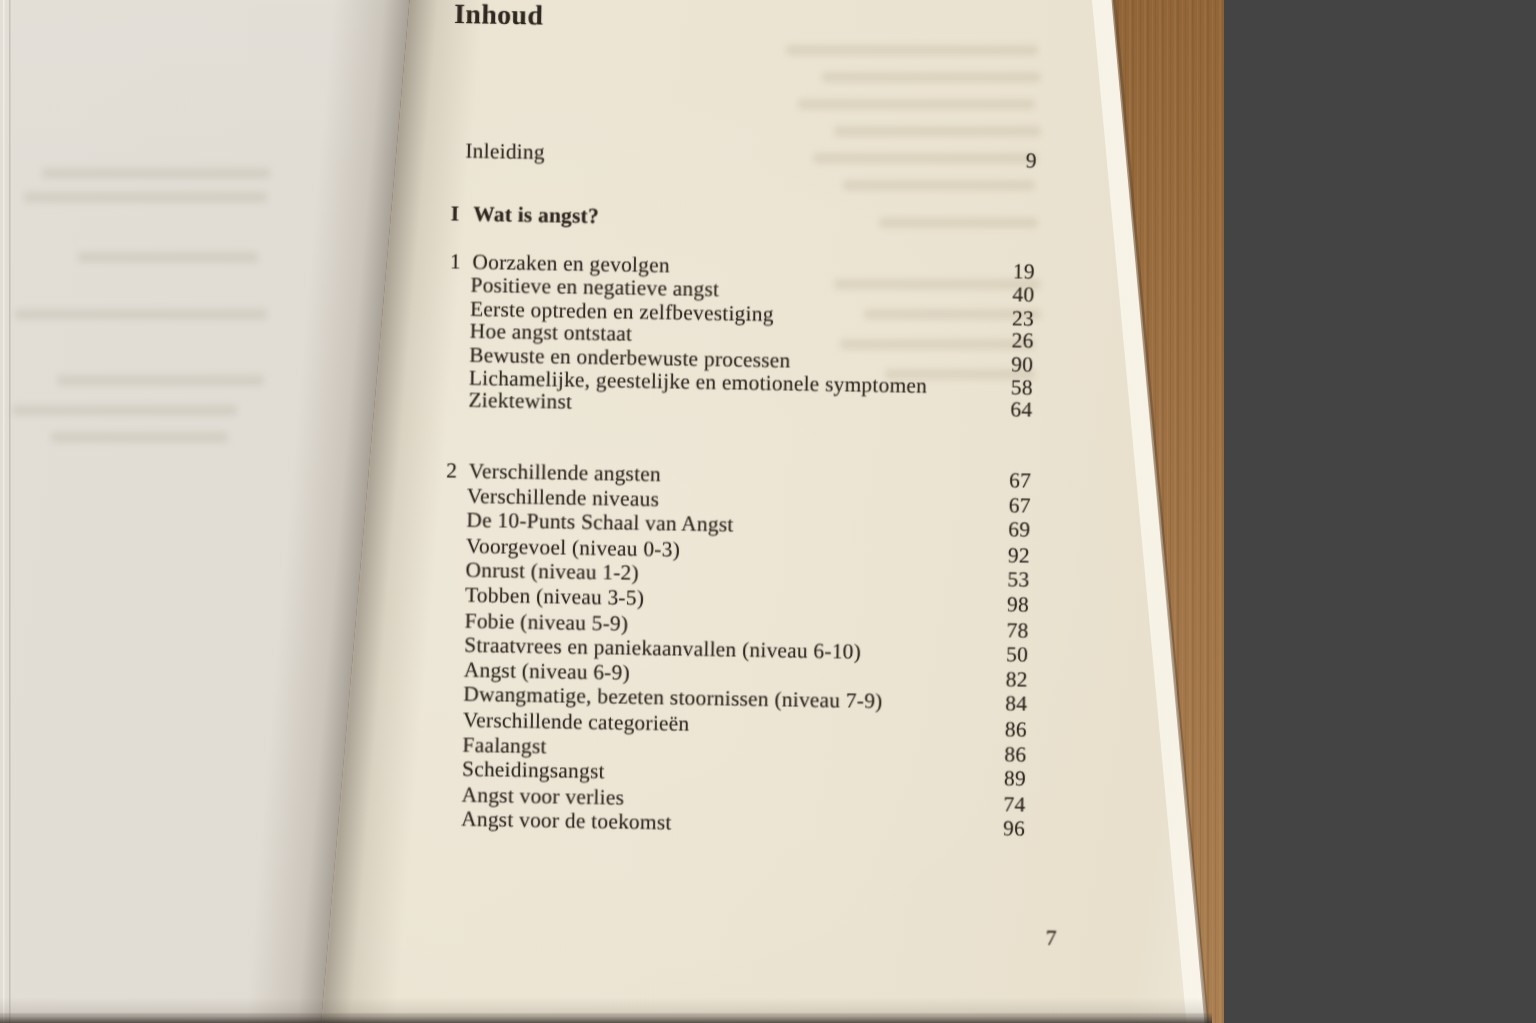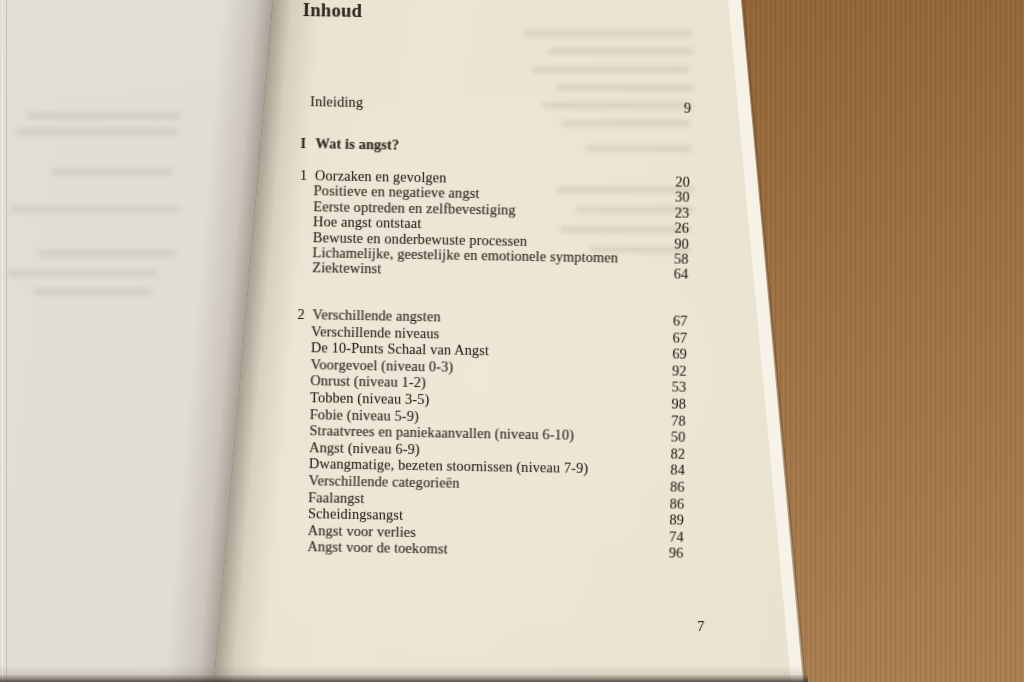--- a/index.html
+++ b/index.html
@@ -1,18 +1,18 @@
 <!DOCTYPE html>
 <html><head>
 <meta charset="utf-8">
 <style>
   html,body { margin:0; padding:0; background:#444; }
   * { box-sizing:border-box; }
   #photo {
-    position:relative; width:1024px; height:682px; overflow:hidden;
+    position:relative; width:816px; height:682px; overflow:hidden;
     font-family:"Liberation Serif","DejaVu Serif",serif;
   }
 
   
   #kraft {
     position:absolute; inset:0;
     background:
       repeating-linear-gradient(90deg,
         rgba(62,36,14,0.10) 0 1px, rgba(0,0,0,0) 1px 3px,
         rgba(255,228,190,0.06) 3px 4px, rgba(0,0,0,0) 4px 5px),
@@ -150,25 +150,25 @@
       <div class="row">
         <span class="num">I</span>
         <span class="lbl">Wat is angst?</span>
       </div>
     </div>
 
     <div id="b-ch1" class="block">
       <div class="row">
         <span class="num">1</span>
         <span class="lbl">Oorzaken en gevolgen</span>
-        <span class="pg">20</span>
+        <span class="pg">19</span>
       </div>
       <div class="row">
         <span class="lbl sub">Positieve en negatieve angst</span>
-        <span class="pg">30</span>
+        <span class="pg">40</span>
       </div>
       <div class="row">
         <span class="lbl sub">Eerste optreden en zelfbevestiging</span>
         <span class="pg">23</span>
       </div>
       <div class="row">
         <span class="lbl sub">Hoe angst ontstaat</span>
         <span class="pg">26</span>
       </div>
       <div class="row">

